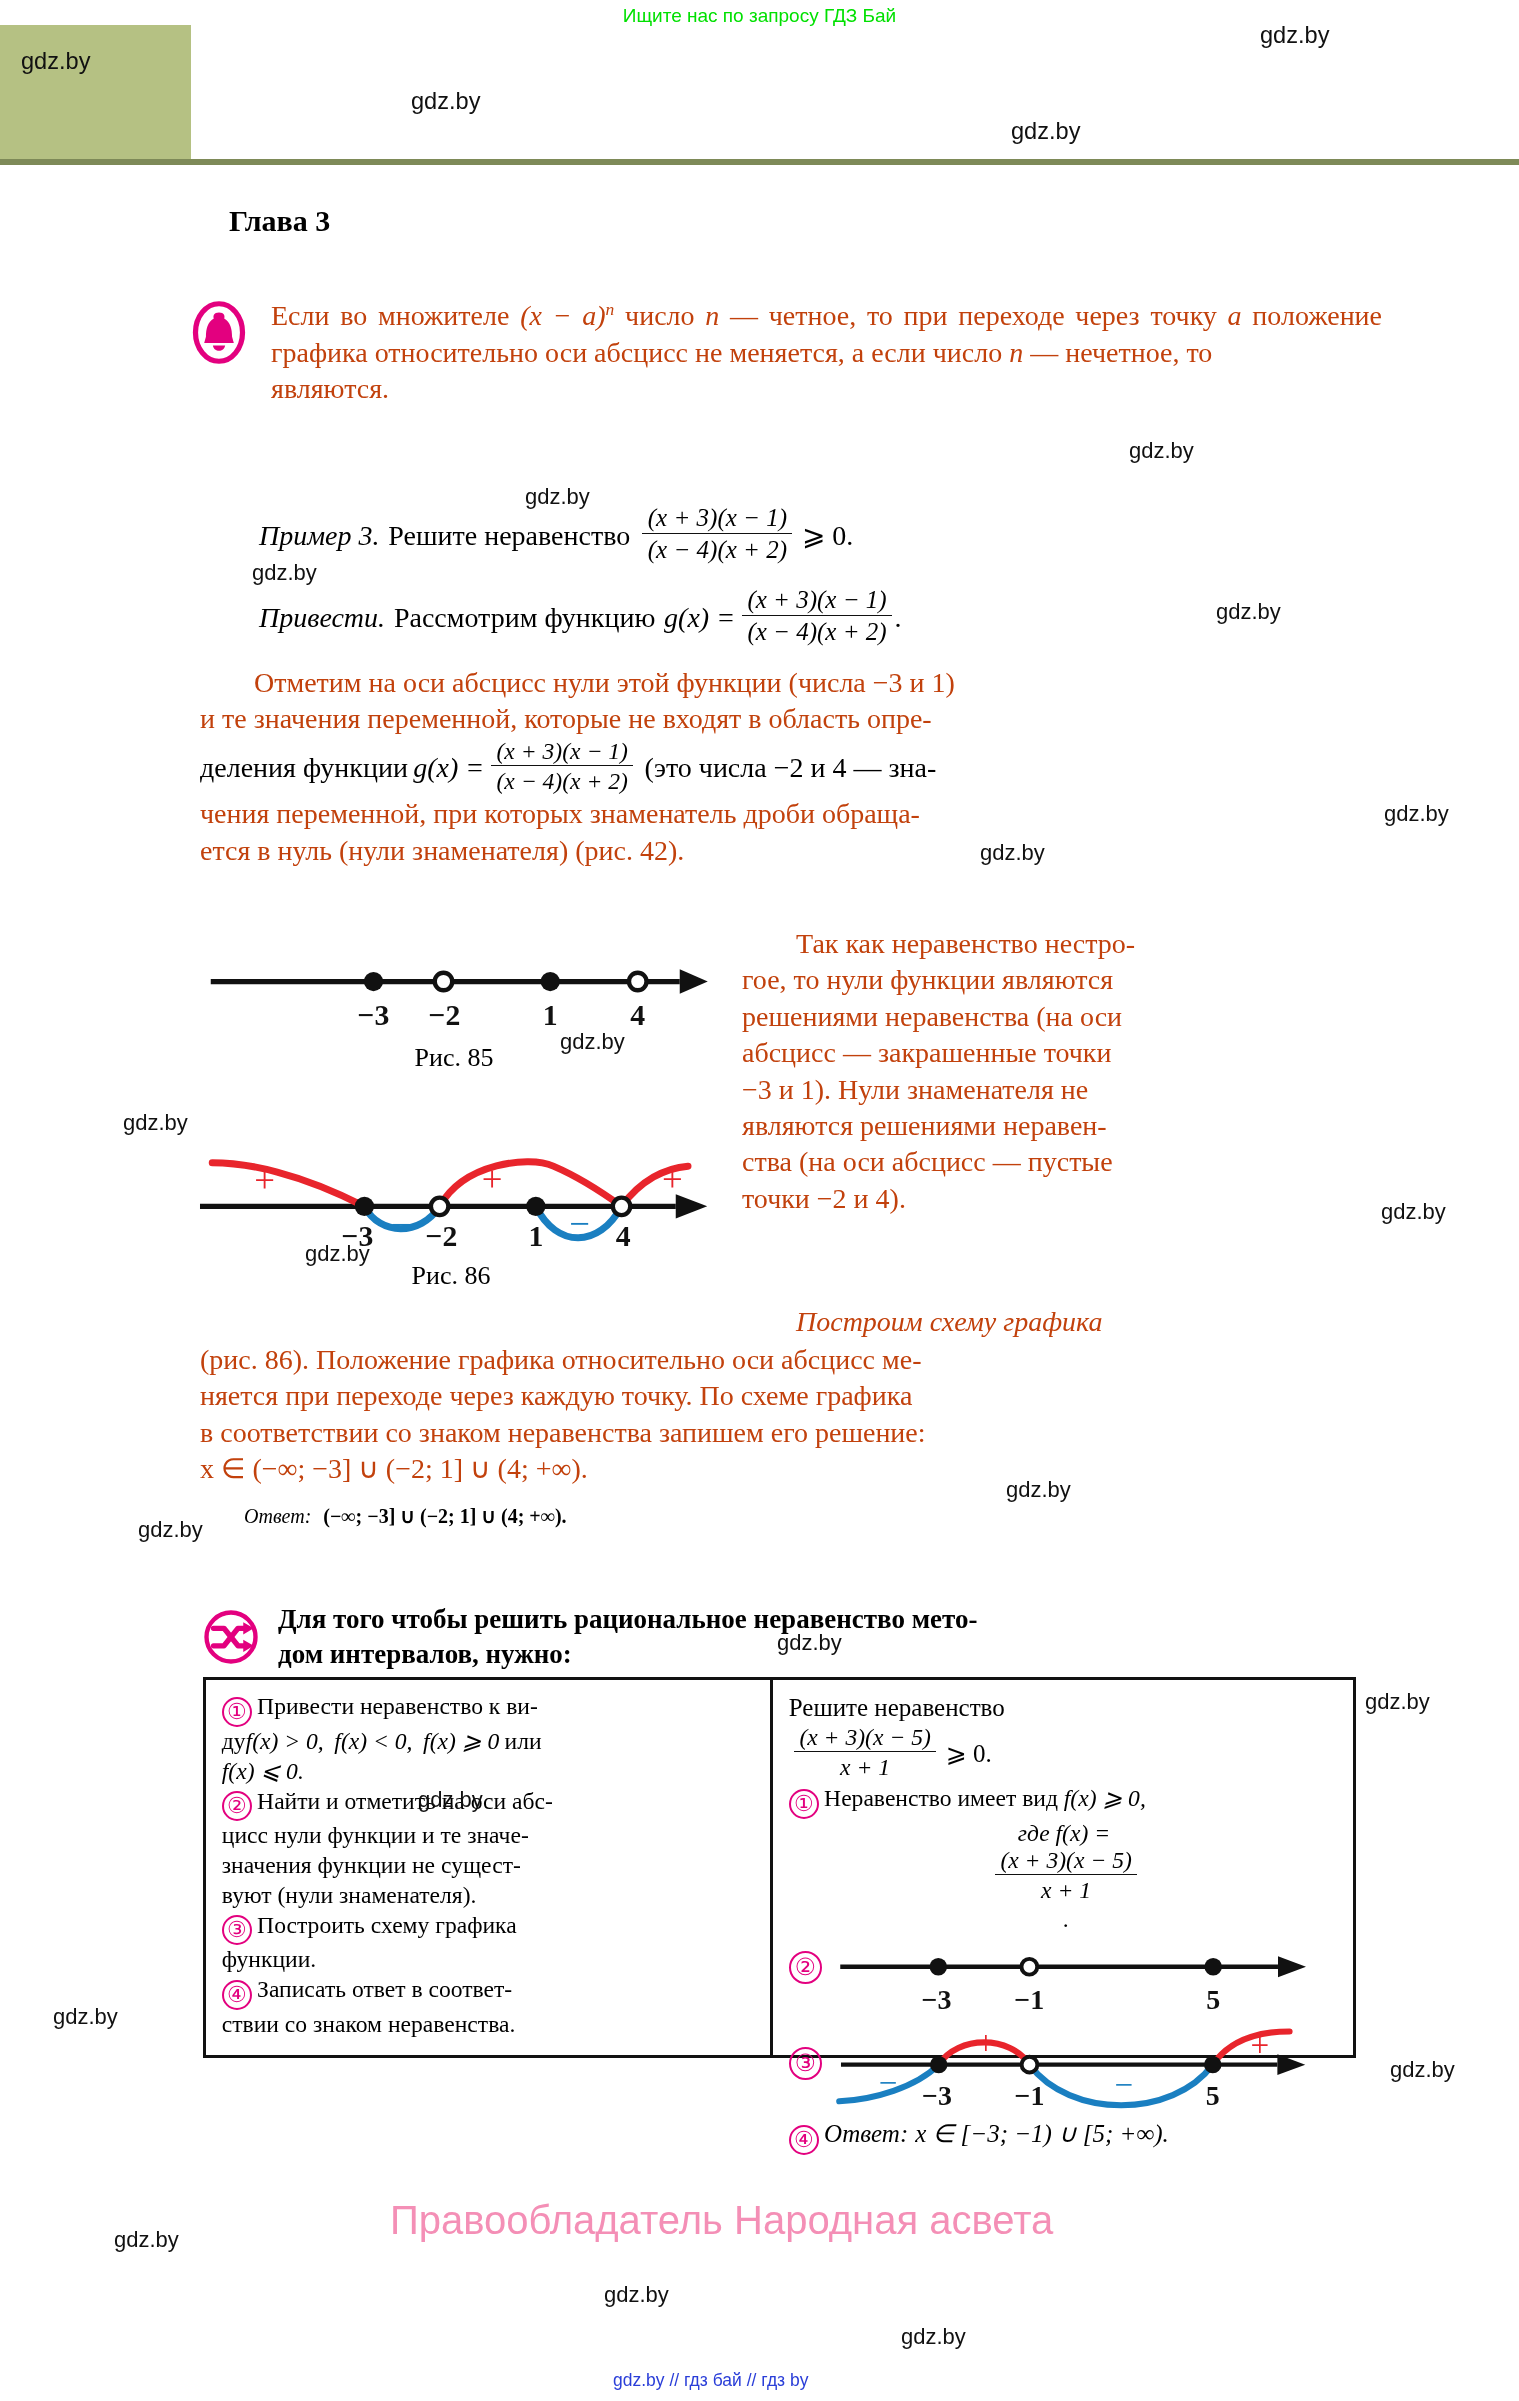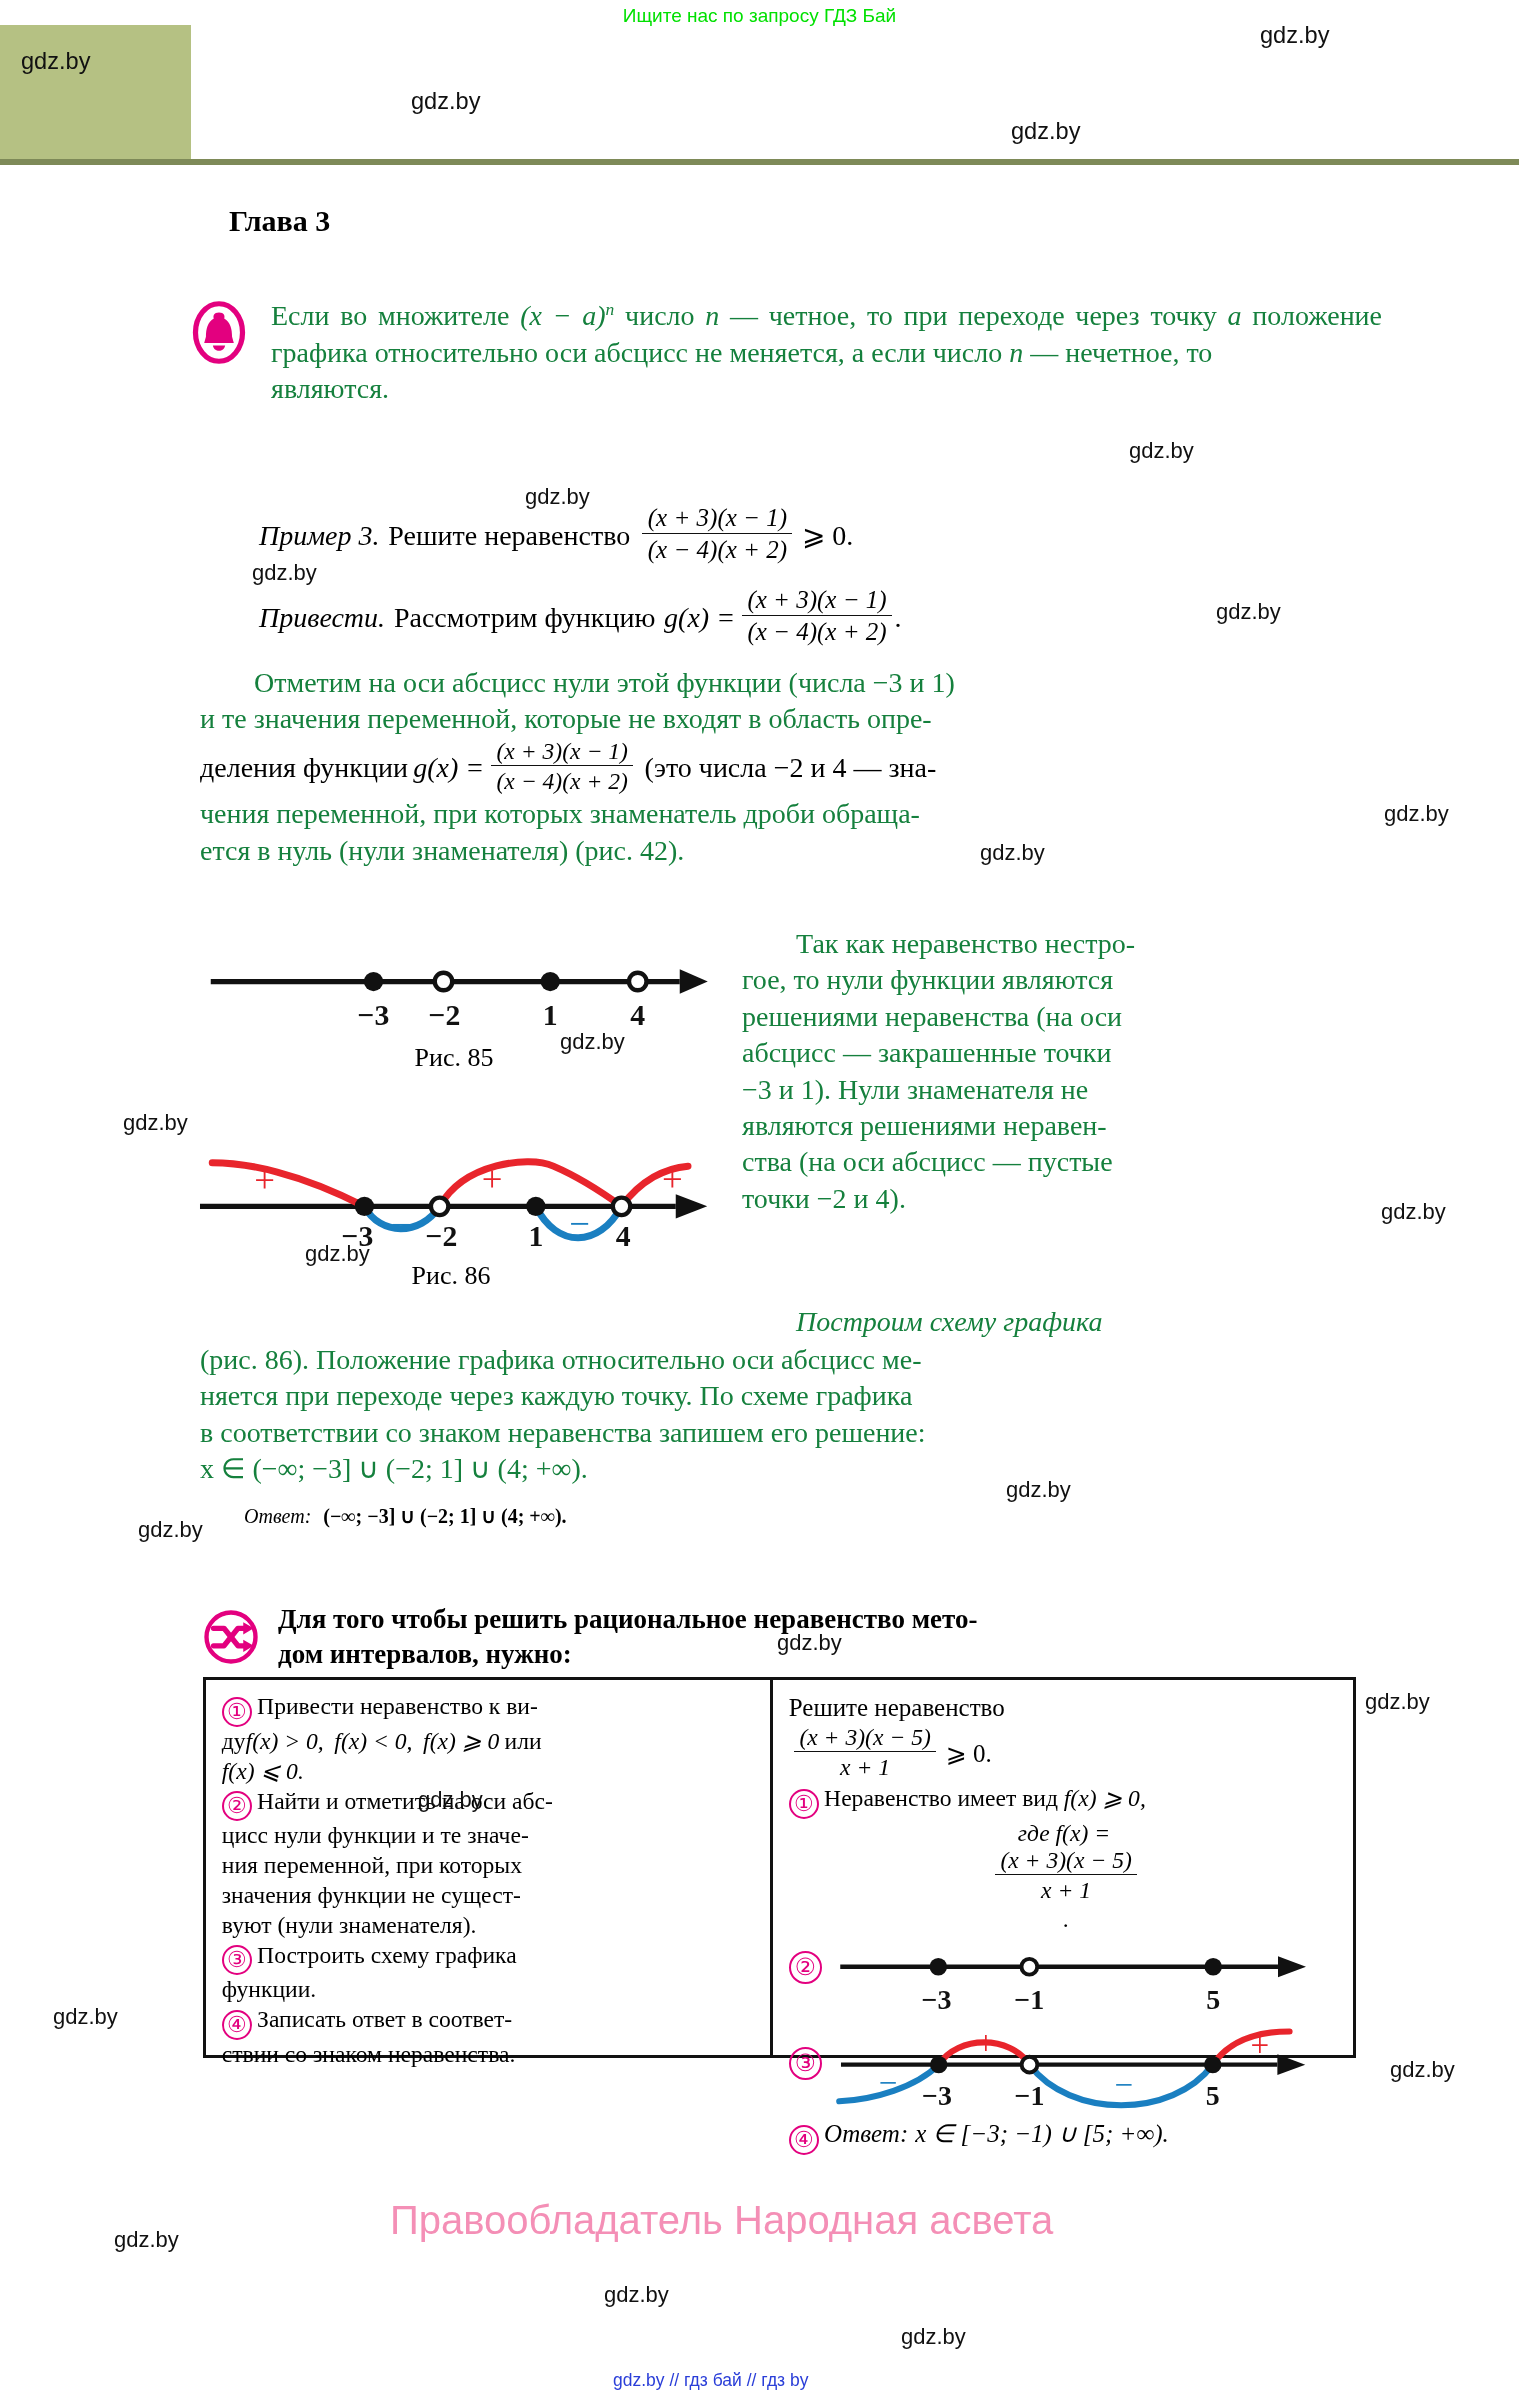--- a/index.html
+++ b/index.html
@@ -60,21 +60,21 @@
     transform:translateY(-50%);
     font-size:30px; font-weight:bold;
   }
 
   
   .page { position:absolute; left:0; top:0; width:1519px; }
 
   .body-text {
     font-size:28px; line-height:1.30;
     text-align:justify;
-    color:#15803d;
+    color:#c2410c;
   }
   .indent { text-indent:54px; }
   .it { font-style:italic; }
   .mi { font-style:italic; font-family:"Liberation Serif", serif; }
 
   
   .rule-box {
     position:absolute; left:271px; top:298px; width:1111px;
   }
   .bell {
@@ -323,21 +323,20 @@
         <span class="mi" style="margin:0 5.3px 0 0;">f(x) &gt; 0,</span>
         <span class="mi" style="margin:0 5.3px;">f(x) &lt; 0,</span>
         <span class="mi" style="margin:0 5.3px;">f(x) ⩾ 0</span>
         <span> или</span>
       </div>
       <div class="mi">f(x) ⩽ 0.</div>
       <div>
         <span class="circnum">②</span><span>Найти и отметить на оси абс-</span>
       </div>
       <div>цисс нули функции и те значе-</div>
-      <div>ния переменной, при которых</div>
       <div>значения функции не сущест-</div>
       <div style="text-align:left;">вуют (нули знаменателя).</div>
       <div>
         <span class="circnum">③</span><span>Построить схему графика</span>
       </div>
       <div style="text-align:left;">функции.</div>
       <div>
         <span class="circnum">④</span><span>Записать ответ в соответ-</span>
       </div>
       <div style="text-align:left;">ствии со знаком неравенства.</div>

